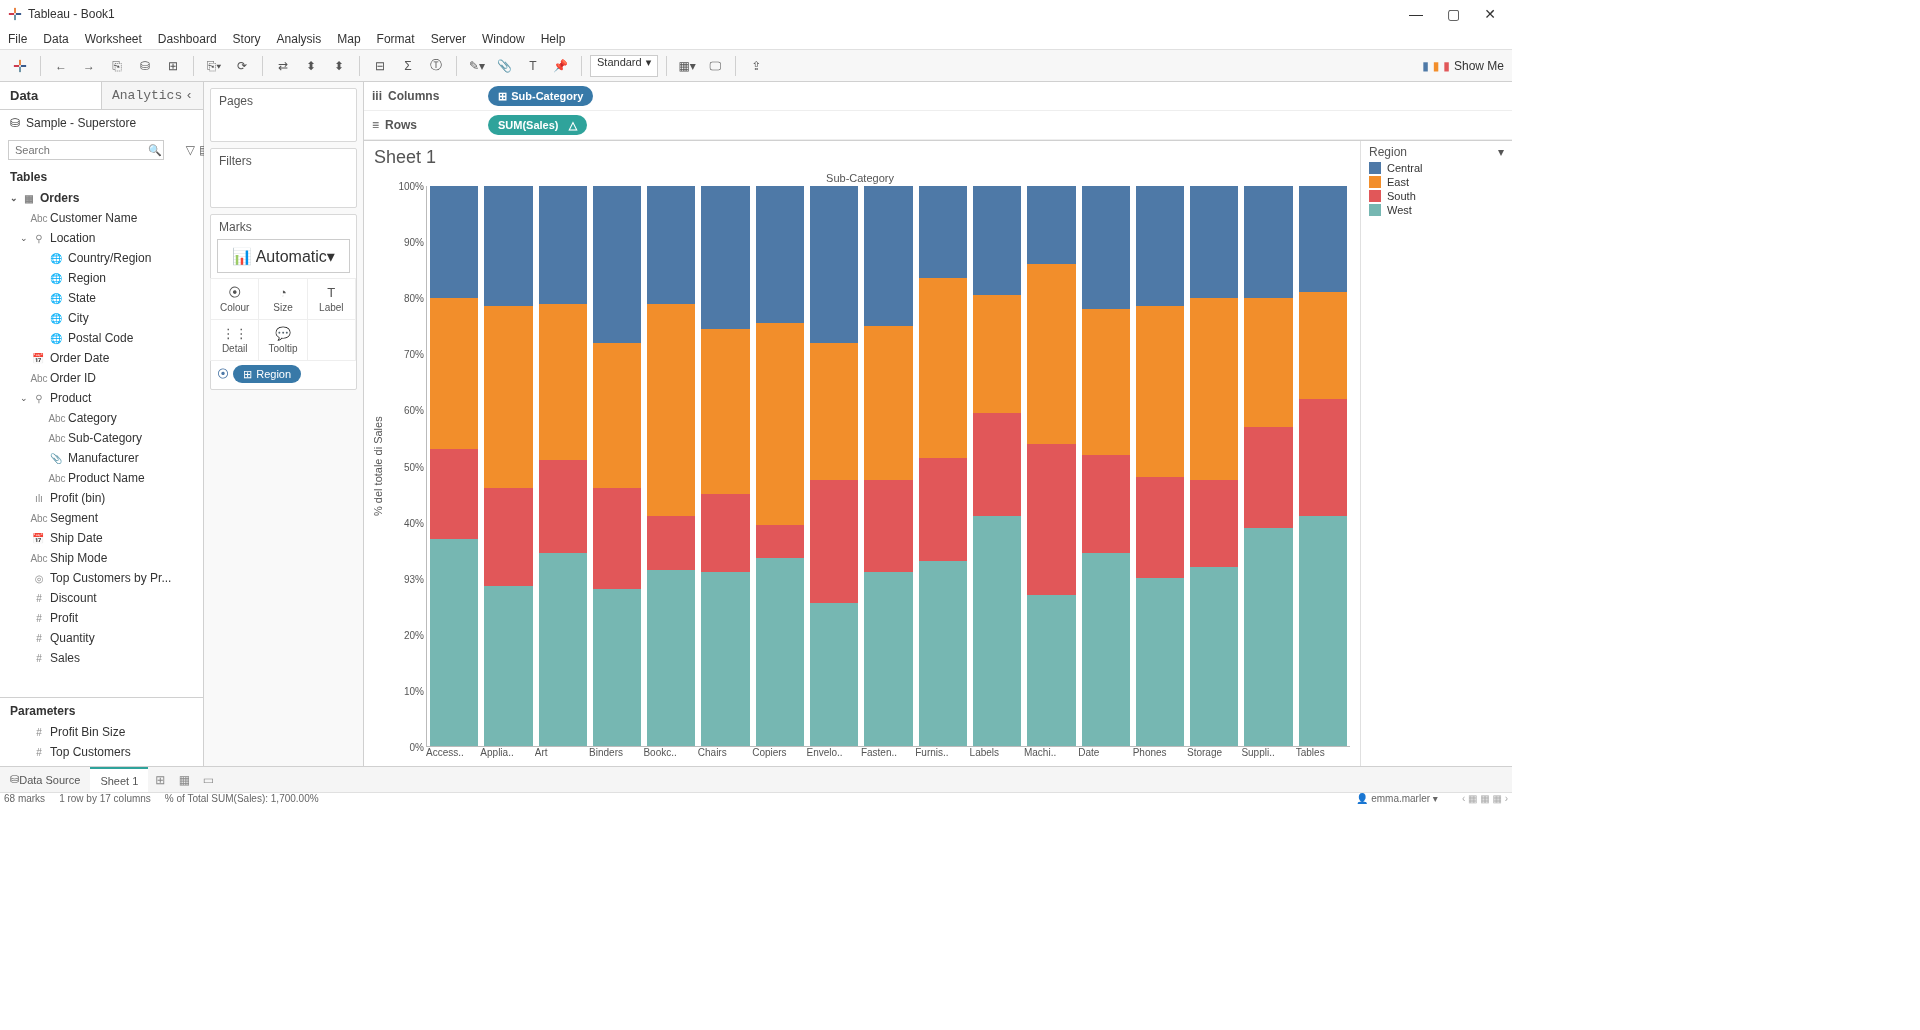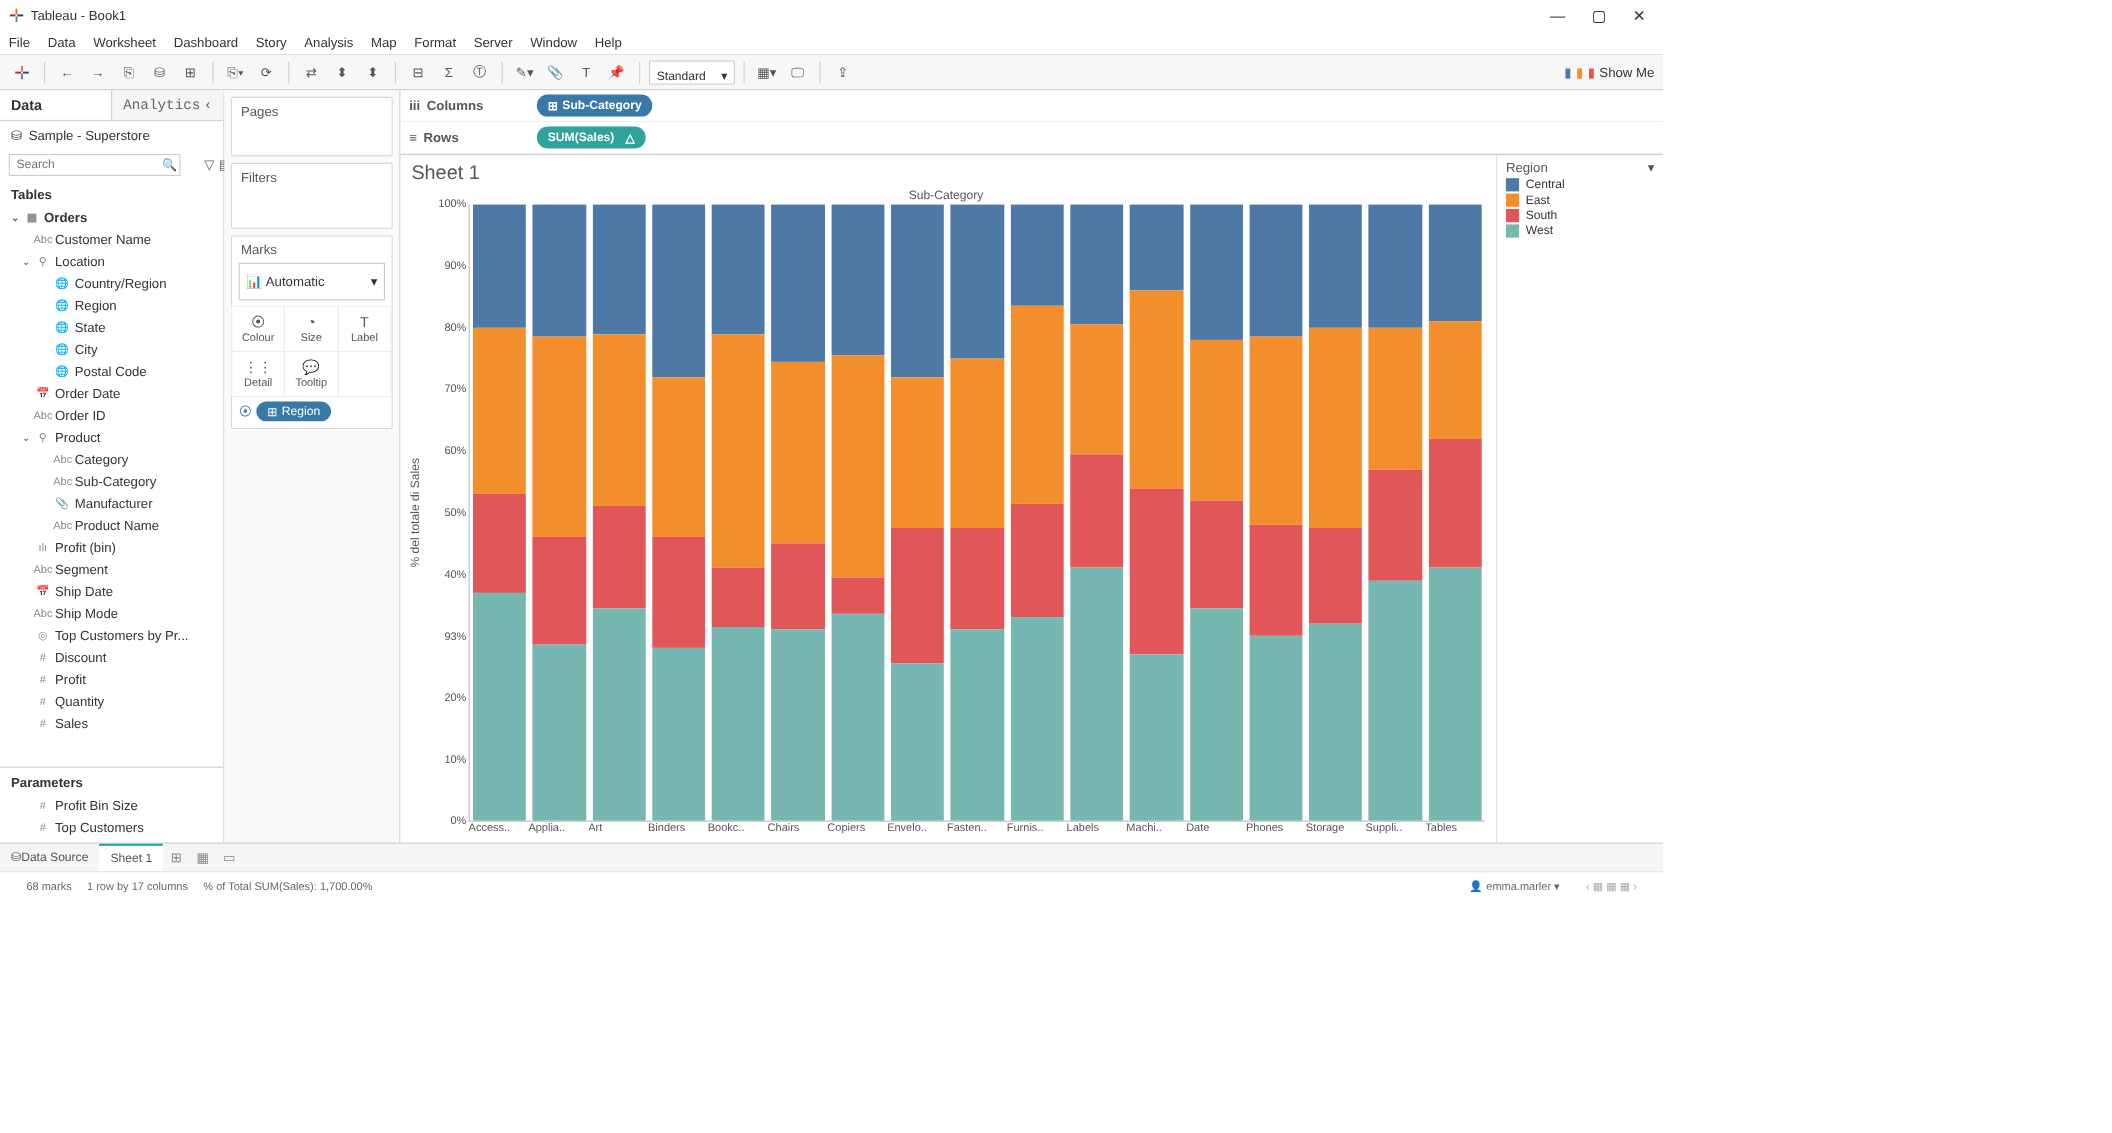--- a/index.html
+++ b/index.html
@@ -7,21 +7,21 @@
 .titlebar { height: 28px; display: flex; align-items: center; padding: 0 8px; }
 .titlebar .logo { width: 14px; height: 14px; margin-right: 6px; }
 .titlebar .title { flex: 1; font-size: 12px; }
 .winbtns { display: flex; gap: 24px; margin-right: 8px; }
 .winbtns span { font-size: 14px; }
 .menubar { height: 22px; display: flex; align-items: center; padding: 0 8px; gap: 16px; font-size: 12px; border-bottom: 1px solid #e0e0e0; }
 .menubar span { cursor: pointer; }
 .toolbar { height: 32px; background: #f7f7f7; border-bottom: 1px solid #d0d0d0; display: flex; align-items: center; padding: 0 8px; gap: 4px; }
 .toolbar .tbtn { width: 24px; height: 24px; display: flex; align-items: center; justify-content: center; color: #555; border-radius: 2px; }
 .toolbar .sep { width: 1px; height: 20px; background: #d0d0d0; margin: 0 4px; }
-.toolbar .dd { display: flex; align-items: flex-end; height: 22px; border: 1px solid #ccc; background: #fff; padding: 0 6px; font-size: 11px; gap: 14px; }
+.toolbar .dd { display: flex; align-items: flex-start; height: 22px; border: 1px solid #ccc; background: #fff; padding: 0 6px; font-size: 11px; gap: 4px; }
 .toolbar .spacer { flex: 1; }
 .showme { display: flex; align-items: center; gap: 4px; font-size: 12px; }
 .main { flex: 1; display: flex; min-height: 0; }
 .leftpanel { width: 204px; border-right: 1px solid #d0d0d0; display: flex; flex-direction: column; }
 .tabs { display: flex; border-bottom: 1px solid #d0d0d0; height: 28px; }
 .tabs .tab { flex: 1; display: flex; align-items: center; padding: 0 10px; font-size: 13px;}
 .tabs .tab.active { font-weight: 600; }
 .tabs .tab.inactive { background: #f5f5f5; border-left: 1px solid #d0d0d0; color: #666; justify-content: space-between; font-family: Liberation Mono, monospace; }
 .dsrow { height: 26px; display: flex; align-items: center; padding: 0 10px; gap: 6px; font-size: 12px; }
 .searchrow { display: flex; align-items: center; padding: 4px 8px; gap: 4px; }
@@ -37,21 +37,21 @@
 .trow .ticon { width: 14px; font-size: 10px; color: #888; display:flex; justify-content:center; }
 .trow.bold { font-weight: 700; }
 .indent1 { padding-left: 20px; }
 .indent2 { padding-left: 38px; }
 .params { border-top: 1px solid #d0d0d0; padding-bottom: 4px; }
 .midpanel { width: 160px; border-right: 1px solid #d0d0d0; background: #f9f9f9; padding: 6px; display: flex; flex-direction: column; gap: 6px; }
 .card { background: #fff; border: 1px solid #d8d8d8; border-radius: 2px; }
 .card .chead { padding: 5px 8px; font-size: 12px; color: #555; }
 .card.pages { height: 54px; }
 .card.filters { height: 60px; }
-.marks .mdd { margin: 0 6px 6px; border: 1px solid #ccc; height: 20px; display: flex; align-items: center; padding: 16px 6px; font-size: 12px; justify-content: space-between; }
+.marks .mdd { margin: 0 6px 6px; border: 1px solid #ccc; height: 20px; display: flex; align-items: center; padding: 16px 6px; font-size: 16px; justify-content: center; }
 .mgrid { display: grid; grid-template-columns: repeat(3,1fr); }
 .mcell { height: 42px; border: 1px solid #eee; margin: -1px 0 0 -1px; display: flex; flex-direction: column; align-items: center; justify-content: center; font-size: 10px; color: #555; gap: 2px; }
 .mcell .micon { font-size: 13px; }
 .pill { display: inline-flex; align-items: center; height: 20px; border-radius: 10px; padding: 0 10px; font-size: 11px; color: #fff; gap: 4px; }
 .pill.blue { background: #3879a8; }
 .pill.green { background: #2fa39b; }
 .pill.small { height: 18px; font-size: 11px; }
 .markpill { margin: 4px 6px 6px; display: flex; align-items: center; gap: 4px; }
 .markpill .dots { font-size: 12px; }
 .rightarea { flex: 1; display: flex; flex-direction: column; min-width: 0; }
@@ -72,21 +72,21 @@
 .xlabels { display: flex; padding-left: 56px; }
 .xlabels .xl { flex: 1; text-align: left; font-size: 10px; color: #555; overflow: hidden; white-space: nowrap; }
 .legend { width: 152px; border-left: 1px solid #e0e0e0; padding: 4px 8px; font-size: 12px; }
 .legend .lhead2 { display:flex; justify-content:space-between; color:#555; padding-bottom:2px;}
 .lrow { display: flex; align-items: center; gap: 6px; padding: 1px 0; font-size: 11px; }
 .lsq { width: 12px; height: 12px; }
 .bottombar { height: 26px; border-top: 1px solid #d0d0d0; background: #f5f5f5; display: flex; align-items: center; }
 .bottombar .btab { padding: 0 10px; height: 100%; display: flex; align-items: center; font-size: 11px; color:#555; }
 .bottombar .btab.active { background: #fff; border-top: 2px solid #2fa39b; }
 .bottombar .bicon { width: 24px; display:flex; justify-content:center; color:#888;}
-.status { height: 20px; border-top: 1px solid #e0e0e0; display: flex; align-items: flex-end; padding: 0 24px; font-size: 10px; color: #666; gap: 14px; }
+.status { height: 20px; border-top: 1px solid #e0e0e0; display: flex; align-items: flex-start; padding: 0 4px; font-size: 10px; color: #666; gap: 14px; }
 .status .spacer { flex: 1; }
 .ytick { position:absolute; right:2px; font-size:10px; color:#555; transform:translateY(50%);}
 svg.icon{width:14px;height:14px;}
 </style>
 </head>
 <body>
 
 <div class="titlebar">
   <svg class="logo icon" viewBox="0 0 16 16">
       <rect x="7" y="1" width="2" height="6" fill="#e8762c"></rect>

